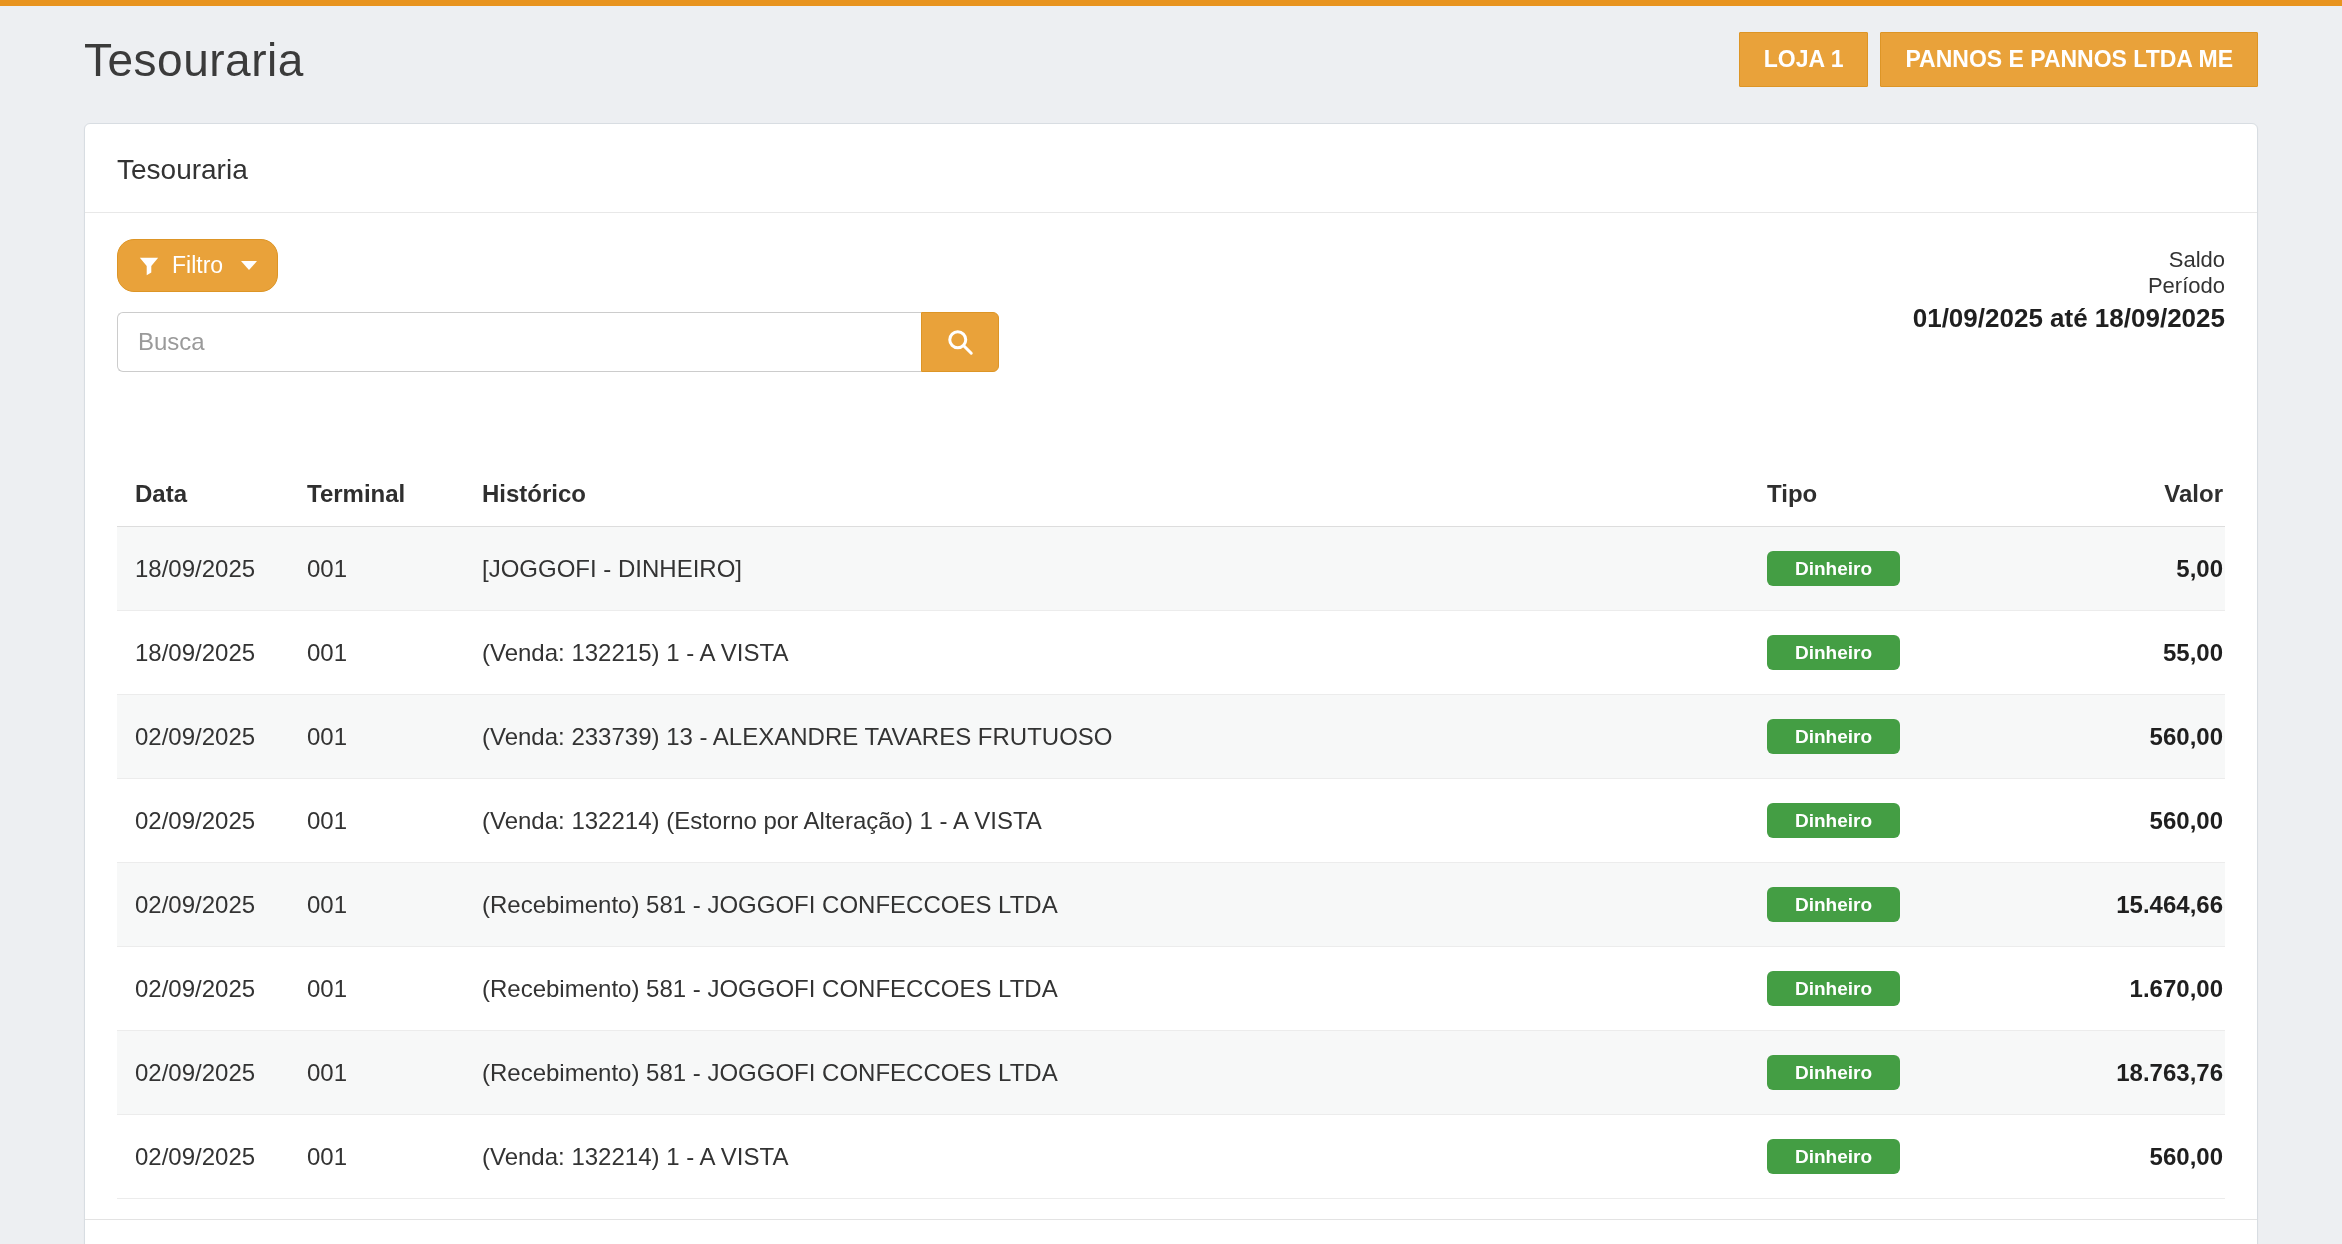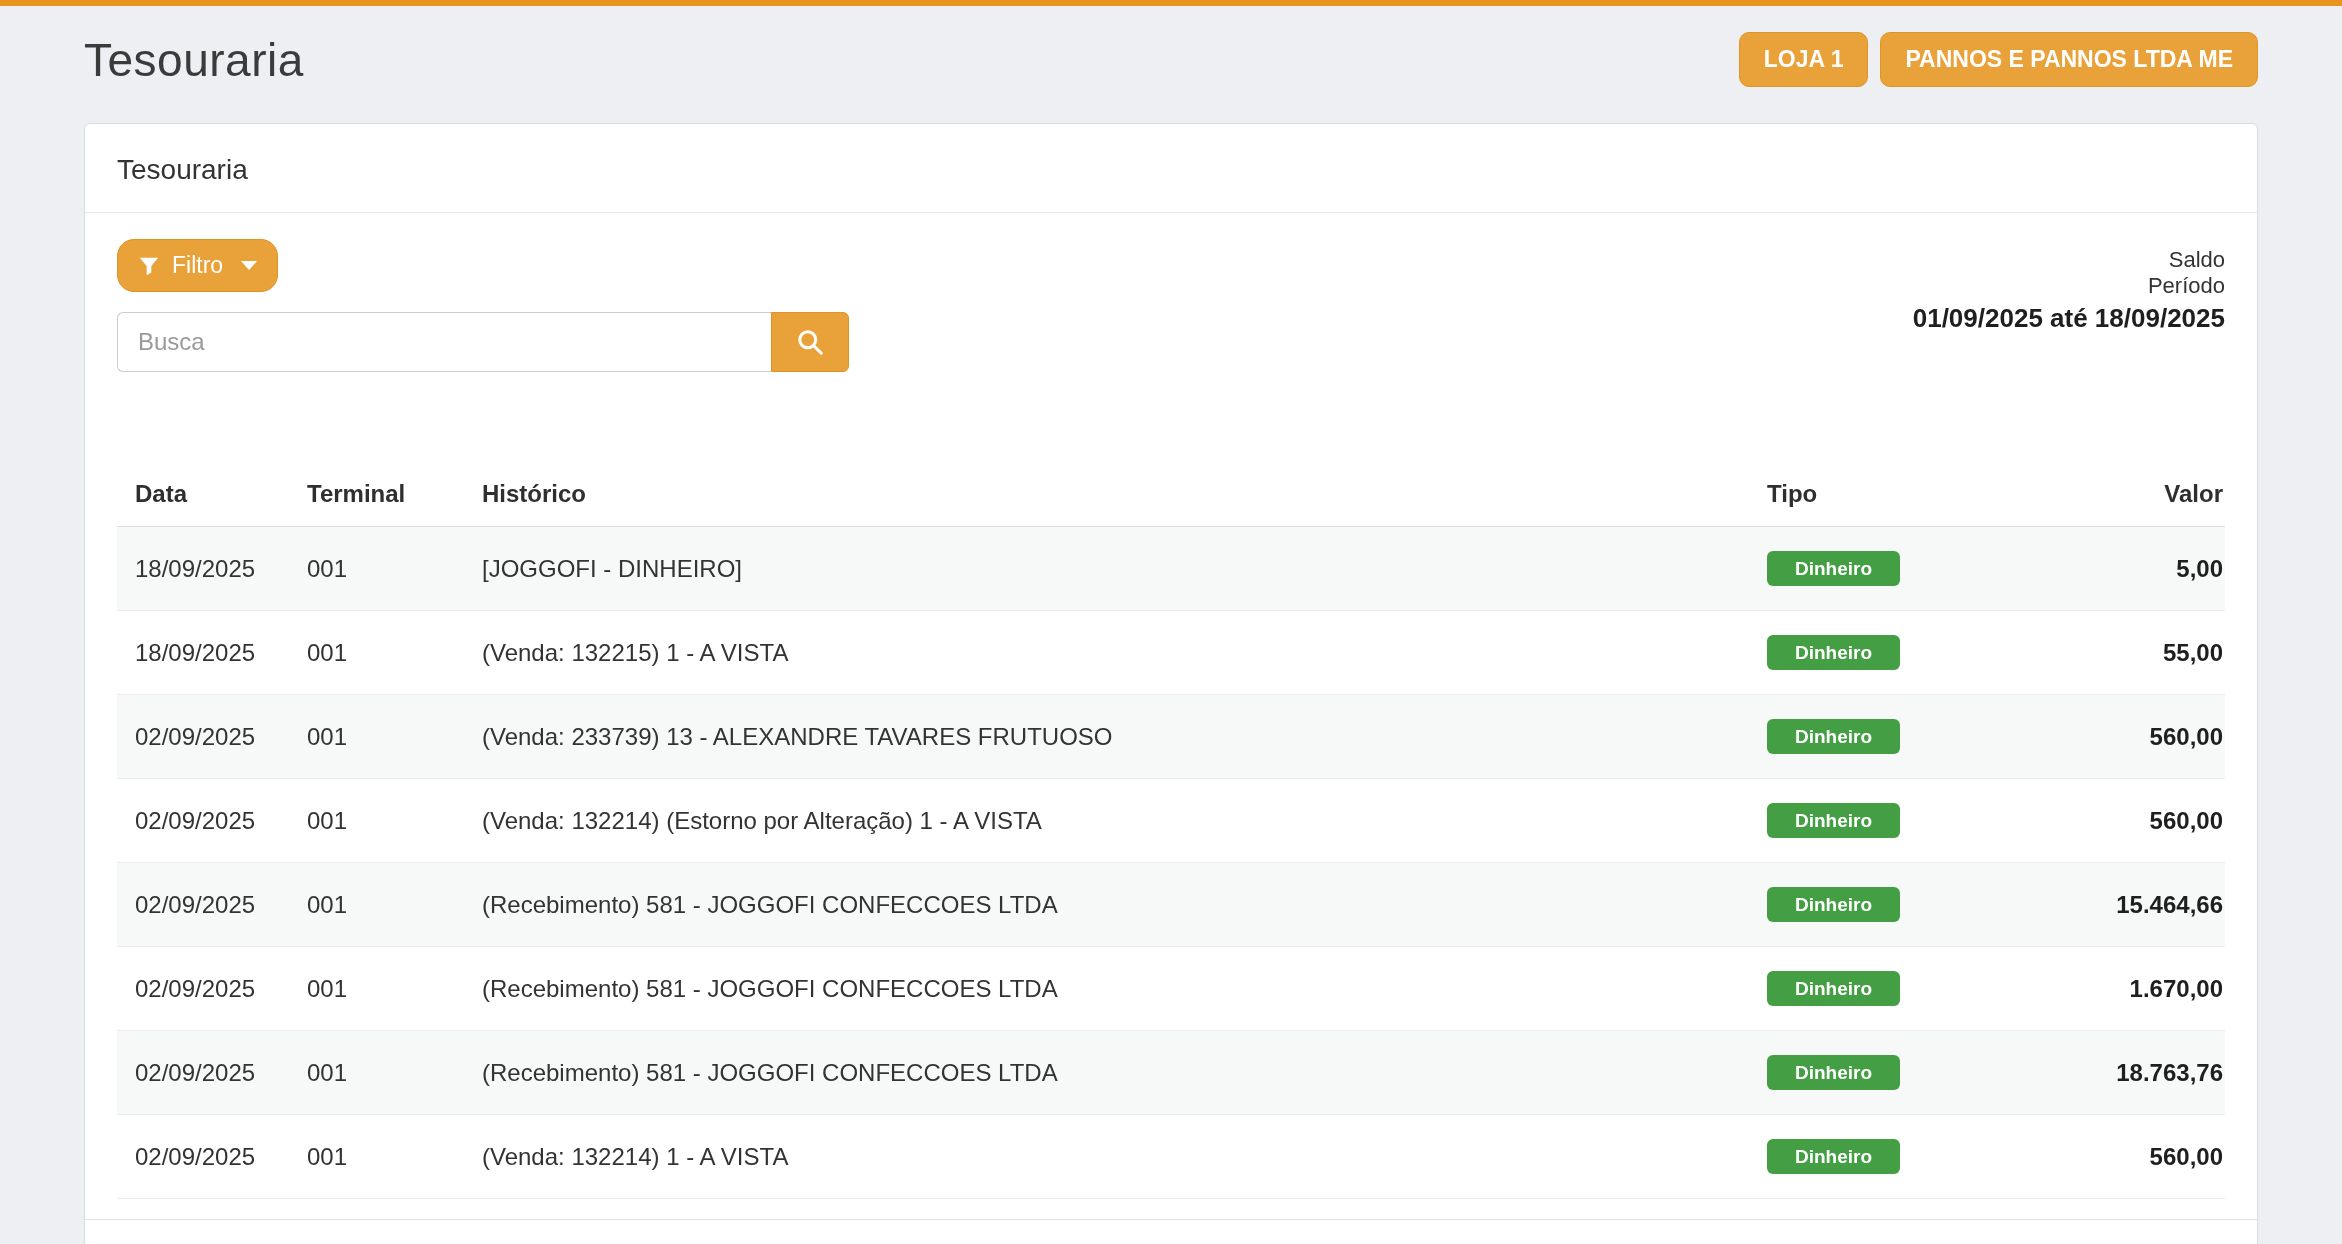--- a/index.html
+++ b/index.html
@@ -28,21 +28,21 @@
   }
   .header-buttons { display: flex; gap: 12px; }
   .btn-orange {
     background: #e9a23a;
     border: 1px solid #dd9526;
     color: #fff;
     font-family: "Liberation Sans", sans-serif;
     font-weight: bold;
     font-size: 23px;
     padding: 13px 24px;
-    border-radius: 10px;
+    border-radius: 1px;
     cursor: pointer;
     white-space: nowrap;
   }
 
   .card {
     margin: 36px 84px 0 84px;
     background: #ffffff;
     border: 1px solid #d8dde2;
     border-radius: 6px;
     box-shadow: 0 1px 2px rgba(0,0,0,0.04);
@@ -74,21 +74,21 @@
   }
   .caret {
     width: 0; height: 0;
     border-left: 8px solid transparent;
     border-right: 8px solid transparent;
     border-top: 9px solid #fff;
     margin-left: 6px;
     display: inline-block;
   }
 
-  .search-group { display: flex; width: 732px; }
+  .search-group { display: flex; width: 882px; }
   .search-input {
     flex: 1;
     height: 60px;
     border: 1px solid #cccccc;
     border-right: none;
     border-radius: 6px 0 0 6px;
     padding: 0 20px;
     font-family: "Liberation Sans", sans-serif;
     font-size: 24px;
     color: #555;

